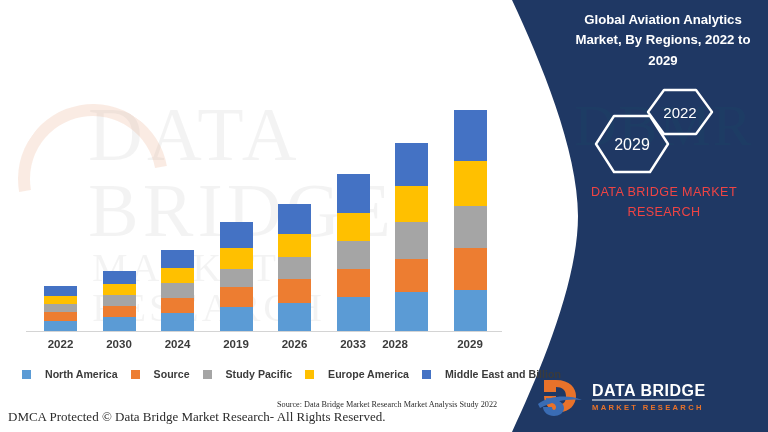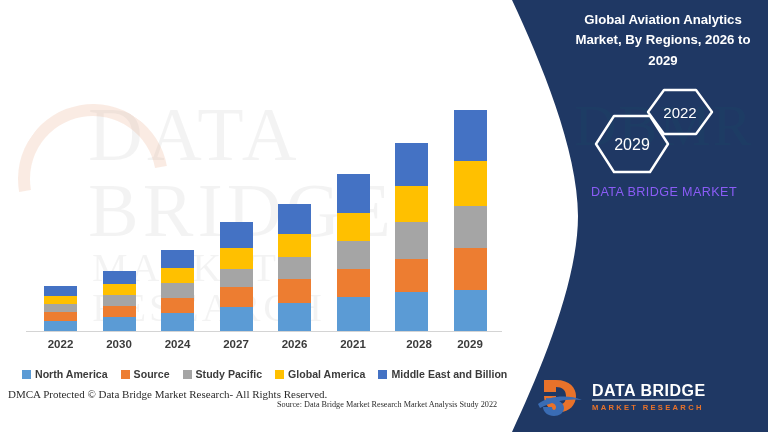--- a/index.html
+++ b/index.html
@@ -55,29 +55,29 @@
   .xlabel {
     position:absolute; width:56px; text-align:center;
     font-size:11.5px; font-weight:700; color:#3b3b3b; top:0;
   }
 
   
   .legend {
     position:absolute; left:22px; top:368px; width:496px;
     display:flex; align-items:center; justify-content:flex-start; gap:13px;
   }
-  .legend-item { display:flex; align-items:center; gap:4px; }
+  .legend-item { display:flex; align-items:center; gap:14px; }
   .legend-swatch { width:9px; height:9px; flex:0 0 auto; }
   .legend-label { font-size:10.6px; font-weight:700; color:#3b3b3b; white-space:nowrap; }
 
   
   .footer-dmca {
-    position:absolute; left:8px; top:388px;
+    position:absolute; left:8px; top:409px;
     font-family:"Liberation Serif", serif;
-    font-size:11px; color:#2c2c2c; white-space:nowrap;
+    font-size:13px; color:#2c2c2c; white-space:nowrap;
   }
   .footer-source {
     position:absolute; left:277px; top:400px;
     font-family:"Liberation Serif", serif;
     font-size:8.2px; color:#2c2c2c; white-space:nowrap;text-align:center;
   }
 
   
   .panel-title {
     position:absolute; left:566px; top:10px; width:194px;
@@ -90,21 +90,21 @@
     font-size:58px; letter-spacing:2px; line-height:1.05; text-align:center;
     pointer-events:none; overflow:hidden;
   }
   .hexes { position:absolute; left:586px; top:86px; width:132px; height:92px; }
   .hexes svg { display:block; }
   .hex-text {
     fill:#ffffff; font-family:"Liberation Sans", sans-serif; font-weight:400;
   }
   .dbmr-text {
     position:absolute; left:566px; top:182px; width:196px;
-    text-align:center; color:#8b5cf6; font-size:12.6px;
+    text-align:center; color:#ef4444; font-size:12.6px;
     font-weight:400; line-height:1.6; letter-spacing:0.4px;
   }
   .logo { position:absolute; left:534px; top:374px; width:210px; height:44px; }
   .logo svg { display:block; }
 </style>
 </head>
 <body>
 
 <div id="stage">
 
@@ -178,69 +178,70 @@
           <div class="seg" style="height: 41.9216px; background: rgb(165, 165, 165);"></div>
           <div class="seg" style="height: 41.9216px; background: rgb(237, 125, 49);"></div>
           <div class="seg" style="height: 41.0103px; background: rgb(91, 155, 213);"></div>
         </div>
       </div>
     <div class="axis-line"></div>
     <div class="xlabels" id="xlabels">
         <div class="xlabel" style="left: 32.5px;">2022</div>
         <div class="xlabel" style="left: 91px;">2030</div>
         <div class="xlabel" style="left: 149.5px;">2024</div>
-        <div class="xlabel" style="left: 208px;">2027</div>
+        <div class="xlabel" style="left: 208px;">2019</div>
         <div class="xlabel" style="left: 266.5px;">2026</div>
-        <div class="xlabel" style="left: 325px;">2021</div>
-        <div class="xlabel" style="left: 391px;">2028</div>
+        <div class="xlabel" style="left: 325px;">2033</div>
+        <div class="xlabel" style="left: 367px;">2028</div>
         <div class="xlabel" style="left: 442px;">2029</div>
       </div>
   </div>
 
   <div class="legend" id="legend">
       <div class="legend-item">
         <span class="legend-swatch" style="background: rgb(91, 155, 213);"></span>
         <span class="legend-label">North America</span>
       </div>
       <div class="legend-item">
         <span class="legend-swatch" style="background: rgb(237, 125, 49);"></span>
         <span class="legend-label">Source</span>
       </div>
       <div class="legend-item">
         <span class="legend-swatch" style="background: rgb(165, 165, 165);"></span>
         <span class="legend-label">Study Pacific</span>
       </div>
       <div class="legend-item">
         <span class="legend-swatch" style="background: rgb(255, 192, 0);"></span>
-        <span class="legend-label">Global America</span>
+        <span class="legend-label">Europe America</span>
       </div>
       <div class="legend-item">
         <span class="legend-swatch" style="background: rgb(68, 114, 196);"></span>
         <span class="legend-label">Middle East and Billion</span>
       </div>
     </div>
 
   <div class="footer-dmca">DMCA Protected © Data Bridge Market Research- All Rights Reserved.</div>
   <div class="footer-source">Source: Data Bridge Market Research Market Analysis Study 2022</div>
 
   <div class="panel-wm">DBMR</div>
 
-  <div class="panel-title">Global Aviation Analytics Market, By Regions, 2026 to 2029</div>
+  <div class="panel-title">Global Aviation Analytics Market, By Regions, 2022 to 2029</div>
 
   <div class="hexes">
     <svg width="132" height="92" viewBox="0 0 132 92">
       <polygon points="78,4 110,4 126,26 110,48 78,48 62,26" fill="none" stroke="#ffffff" stroke-width="2.4" stroke-linejoin="round"></polygon>
       <polygon points="28,30 64,30 82,58 64,86 28,86 10,58" fill="none" stroke="#ffffff" stroke-width="2.4" stroke-linejoin="round"></polygon>
       <text class="hex-text" id="hex-small" x="94" y="32" font-size="15" text-anchor="middle">2022</text>
       <text class="hex-text" id="hex-large" x="46" y="64" font-size="16" text-anchor="middle">2029</text>
     </svg>
   </div>
 
   <div class="dbmr-text">
     <div>DATA BRIDGE MARKET</div>
+    <div>RESEARCH</div>
   </div>
 
   <div class="logo">
     <svg width="210" height="44" viewBox="0 0 210 44">
       <g>
         <path d="M10 6 L22 6 L22 18 L10 18 Z" fill="#E8722A"></path>
         <path d="M22 6 C36 6, 42 14, 42 22 C42 31, 35 38, 26 38 C17 38, 10 31, 10 22 L22 22 C22 27, 24 30, 27 30 C30 30, 32 27, 32 22 C32 16, 28 13, 22 13 Z" fill="#E8722A"></path>
         <path d="M4 30 C14 22, 34 20, 48 26 C36 24, 18 27, 6 34 Z" fill="#3A6CB4"></path>
         <path d="M12 24 C22 24, 30 28, 30 34 C30 39, 25 42, 20 42 C14 42, 9 38, 9 33 L18 33 C18 35, 19 36, 20 36 C21 36, 22 35, 22 33 C22 30, 18 28, 12 28 Z" fill="#3A6CB4"></path>
       </g>

